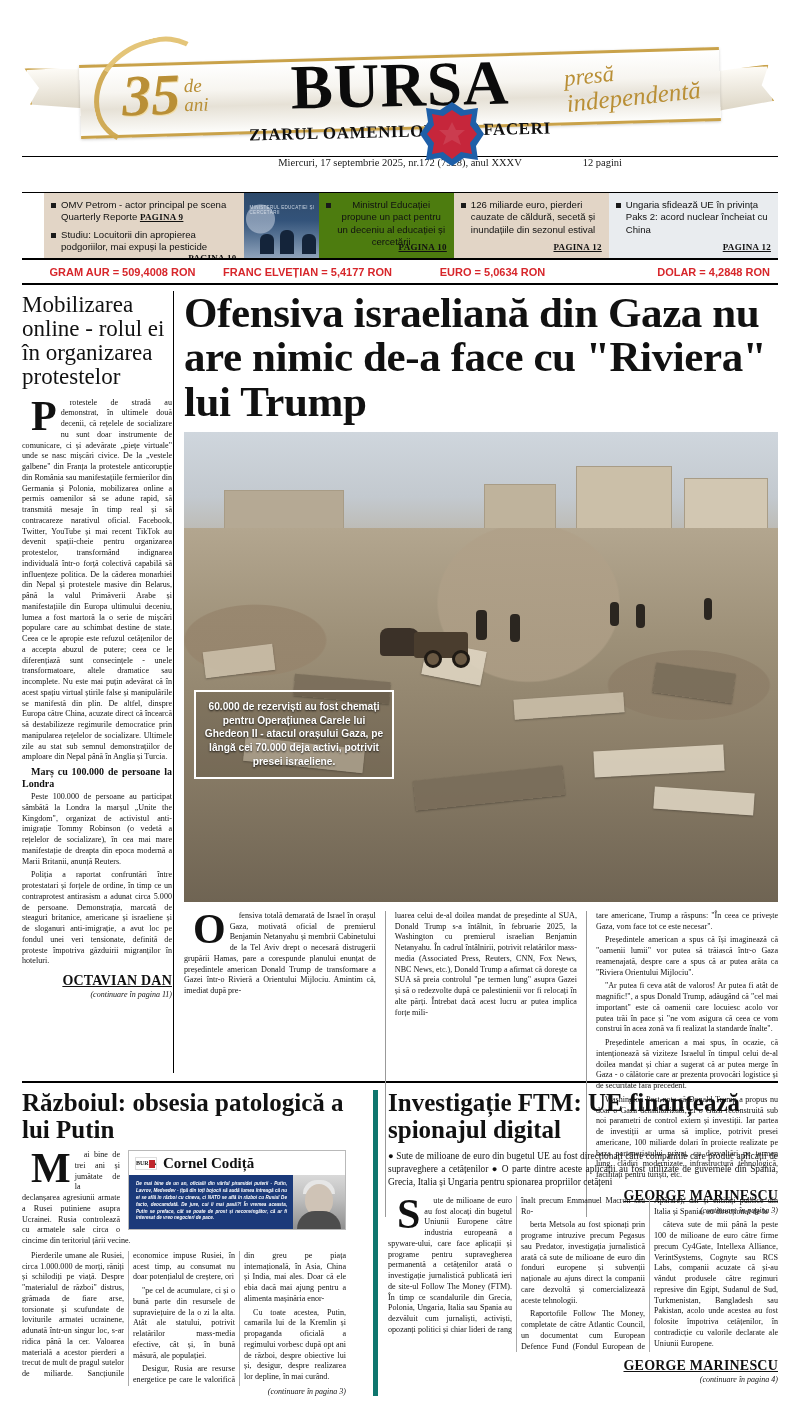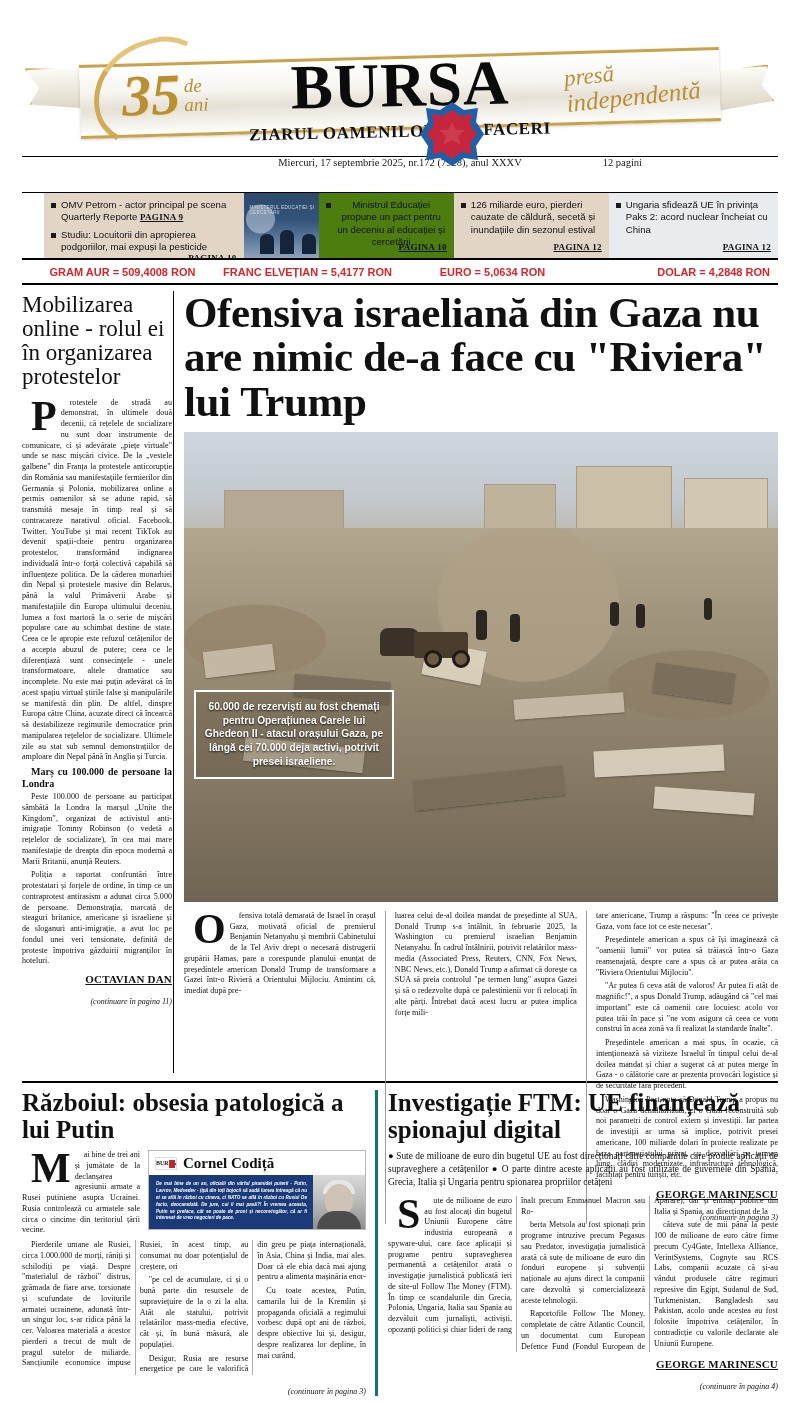--- a/index.html
+++ b/index.html
@@ -99,21 +99,21 @@
 
   
   .dateline {
     position: relative;
     border-top: 1px solid #000;
     margin-top: 4px;
     height: 36px;
     display: flex; justify-content: center;
     font-size: 10.5px; color: #1a1a1a;
   }
-  .dateline .pages { position: absolute; right: 136px; font-size: 10.5px; }
+  .dateline .pages { position: absolute; right: 156px; font-size: 10.5px; }
 
   
   .teasers {
     display: flex;
     border-top: 1px solid #000;
     border-bottom: 2px solid #000;
     height: 68px;
     font-family: "Liberation Sans", sans-serif;
   }
   .teaser {
@@ -197,25 +197,25 @@
     font-size: 42px; line-height: .78;
     font-weight: 700;
     padding: 2px 4px 0 0;
     font-family: "Liberation Serif", serif;
   }
   .subhead {
     font-weight: 700; font-size: 10px; line-height: 1.15;
     margin: 7px 0 4px 0; text-indent: 0;
   }
   .byline {
-    text-align: right; font-weight: 700; font-size: 11px;
+    text-align: right; font-weight: 700; font-size: 14px;
     text-decoration: underline; margin-top: 6px; letter-spacing: .2px;
   }
   .cont {
-    text-align: right; font-style: italic; font-size: 8px; margin-top: 12px;
+    text-align: right; font-style: italic; font-size: 8px; margin-top: 1px;
   }
 
   .headline {
     font-family: "Liberation Serif", serif;
     font-size: 43px; line-height: 1.03;
     letter-spacing: -.4px;
     margin: 0 0 8px 0;
   }
 
   
@@ -283,21 +283,21 @@
     display: flex; gap: 9px; margin-top: 9px;
   }
   .tri .col { width: 33.33%; }
   .tri .col + .col { border-left: 1px solid #999; padding-left: 9px; }
 
   
   .rule-thick { border-top: 2px solid #000; margin-top: 8px; }
   .bottom {
     display: flex; margin-top: 7px;
   }
-  .bl { width: 356px; padding-right: 9px; border-right: 3px solid #0f766e; }
+  .bl { width: 356px; padding-right: 27px; border-right: 5px solid #0f766e; }
   .br { flex: 1; padding-left: 10px; }
   .sec-head {
     font-family: "Liberation Serif", serif;
     font-size: 25px; line-height: 1.06; margin: 0 0 7px 0;
   }
   .author-card {
     border: 1px solid #b9b9b9;
     background: #fff;
     margin-left: 8px;
     width: 218px;

